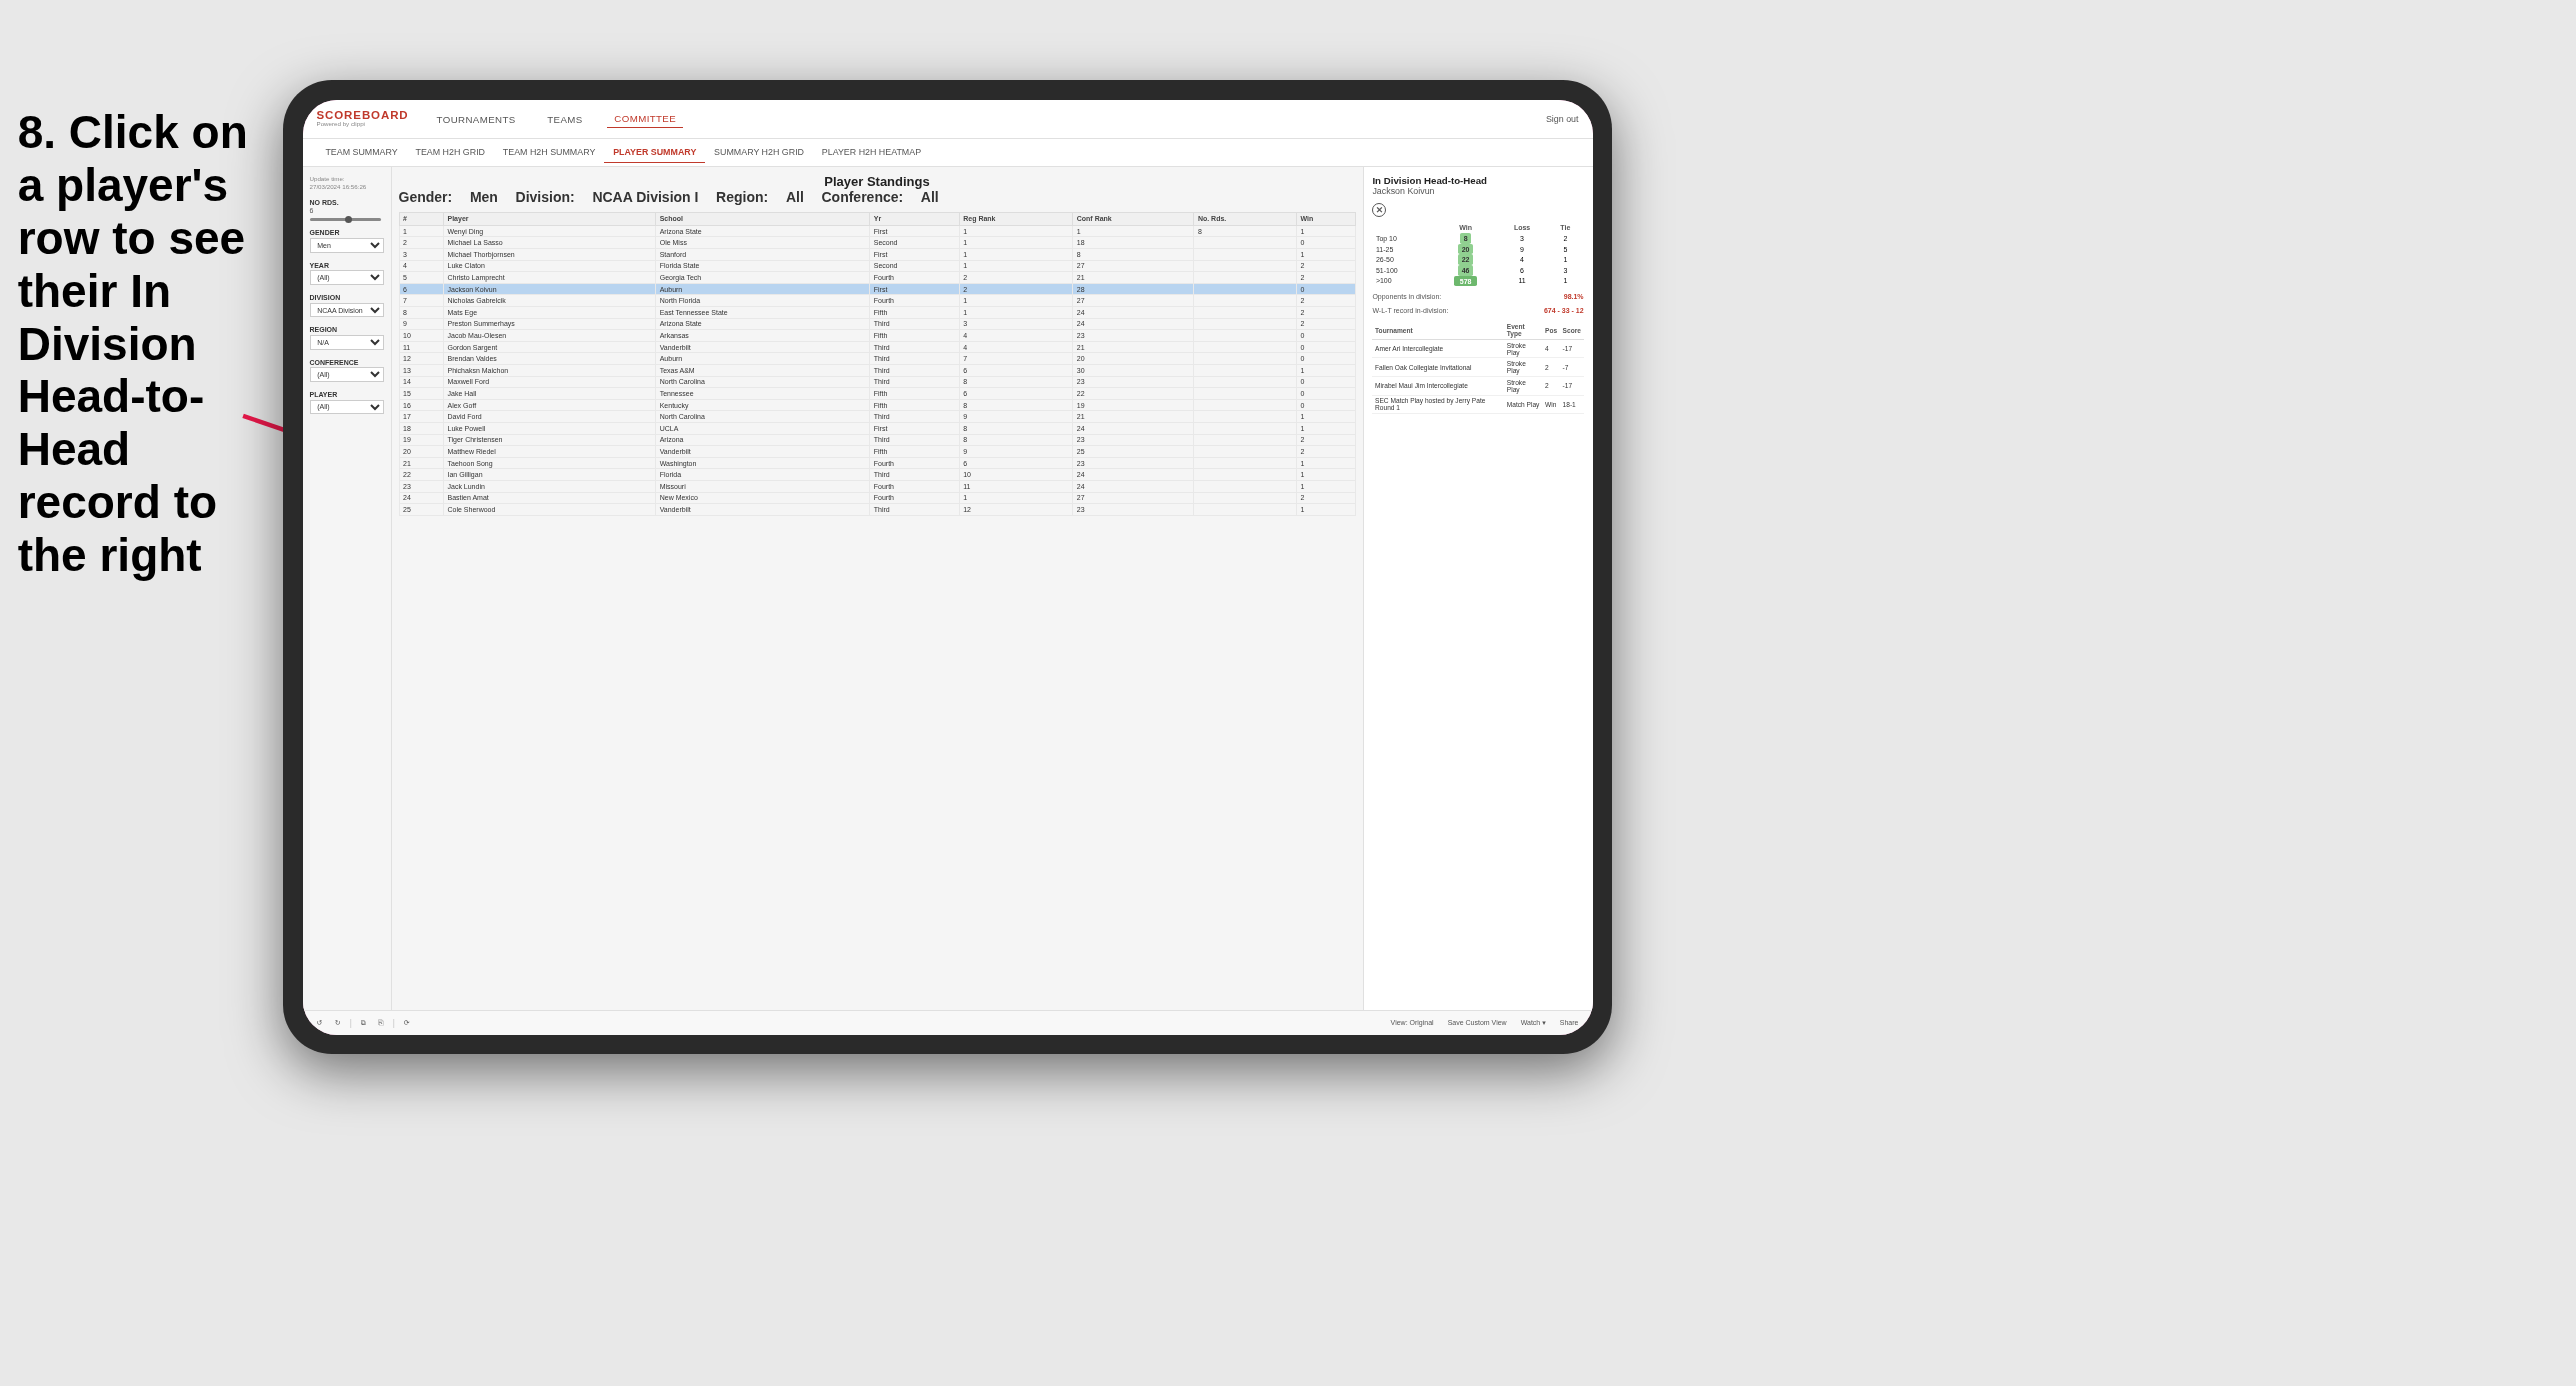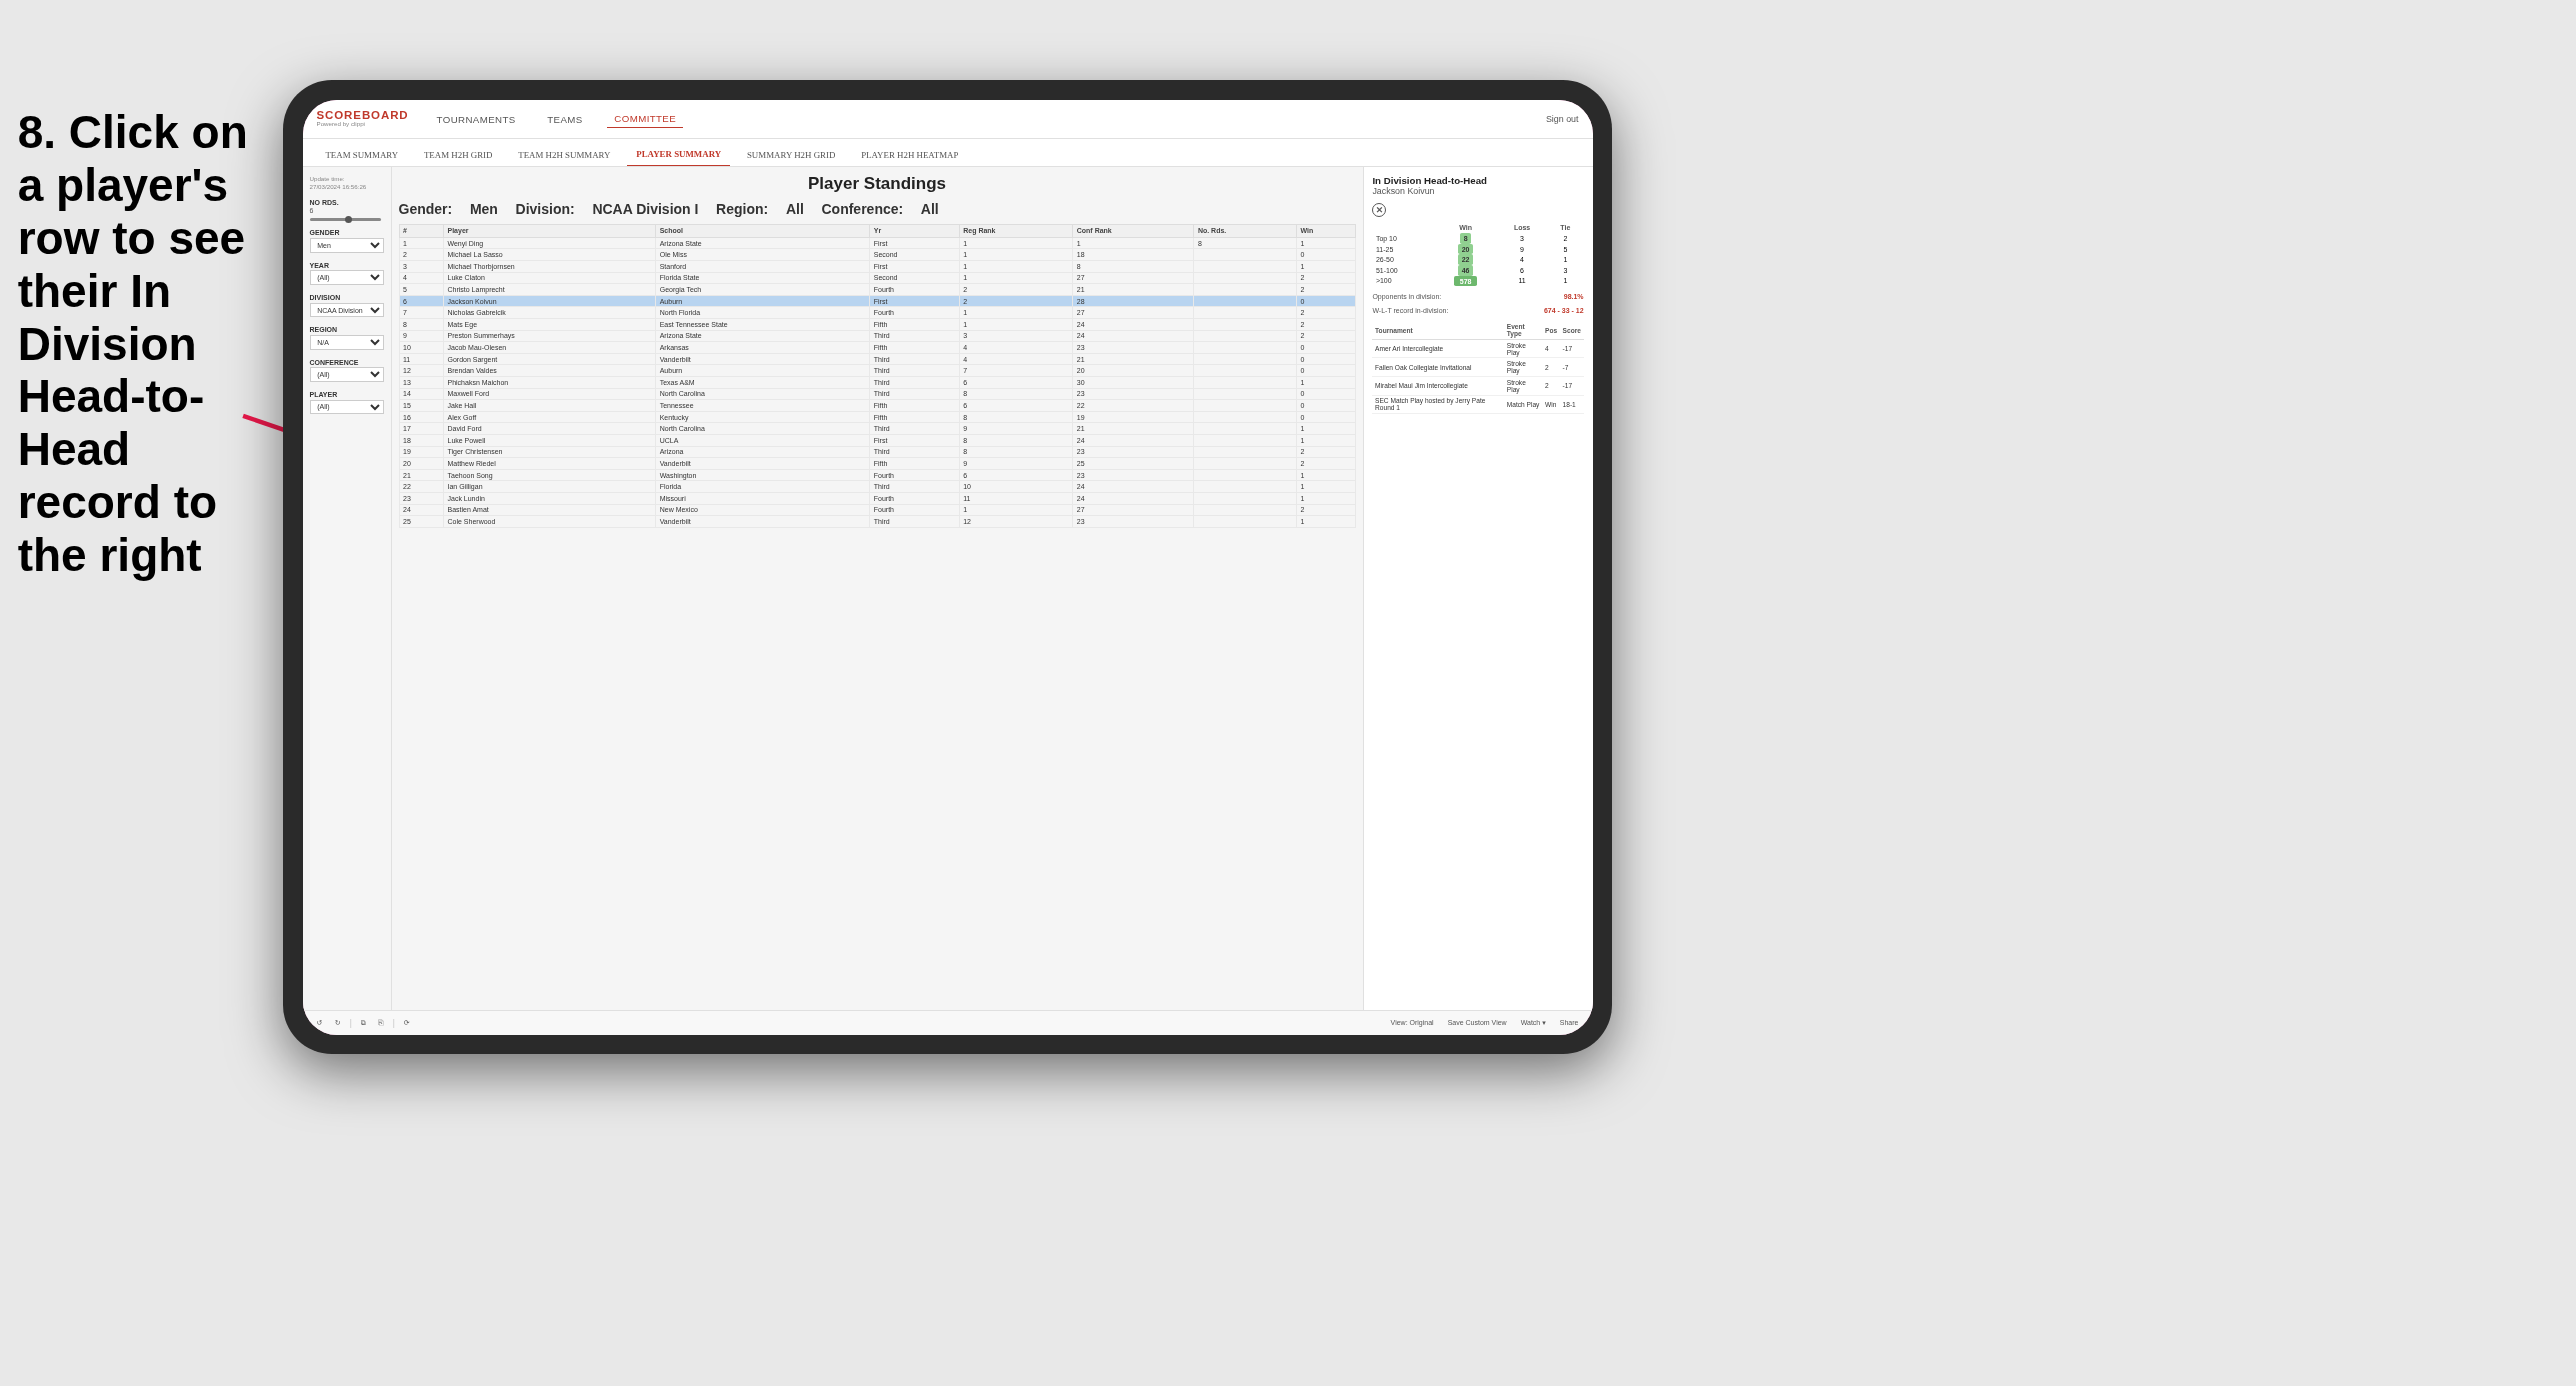--- a/index.html
+++ b/index.html
@@ -122,28 +122,27 @@
 
     .sign-out {
       font-size: 8.9px;
       color: #555;
       cursor: pointer;
     }
 
     
     .sub-nav {
       display: flex;
-      gap: 8px;
+      gap: 0;
       padding: 0 14px;
       height: 28px;
       border-bottom: 1.8px solid #e0e0e0;
       background: #fff;
       flex-shrink: 0;
-      align-items: flex-end;
-      font-family: Liberation Serif, serif;
+      align-items: center;
     }
 
     .sub-nav-item {
       font-size: 8.9px;
       color: #555;
       padding: 5.3px 8.9px;
       cursor: pointer;
       white-space: nowrap;
     }
 
@@ -206,24 +205,23 @@
     }
 
     
     .table-area {
       flex: 1;
       padding: 7px;
       overflow: auto;
     }
 
     .table-title {
-      font-size: 17px;
+      font-size: 13px;
       font-weight: 700;
       text-align: center;
-      margin-bottom: 7px;
       color: #222;
     }
 
     .filter-row {
       display: flex;
       gap: 17.7px;
       margin-bottom: 7px;
       font-size: 14px;
       color: #333;
     }

